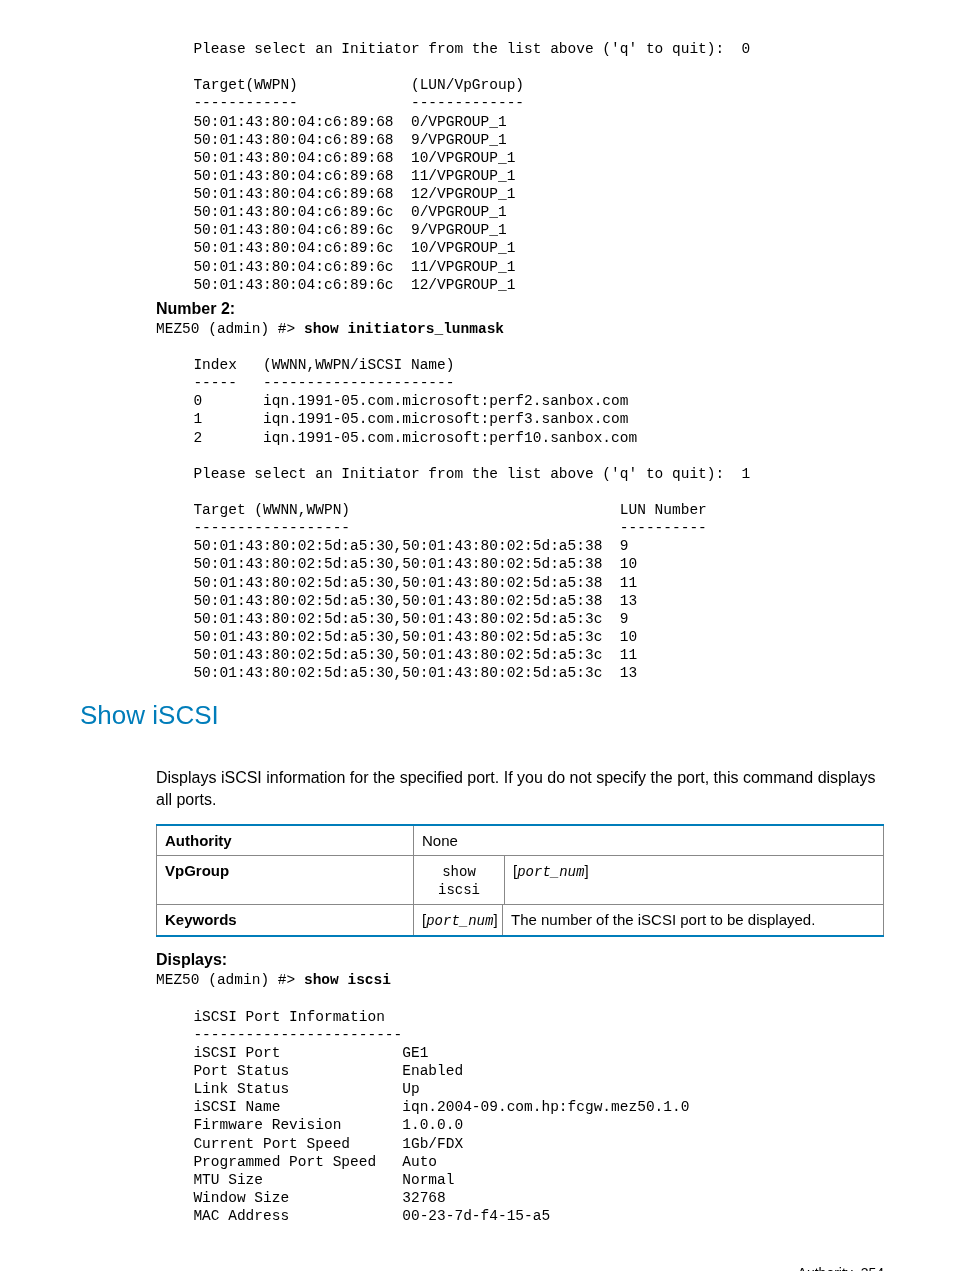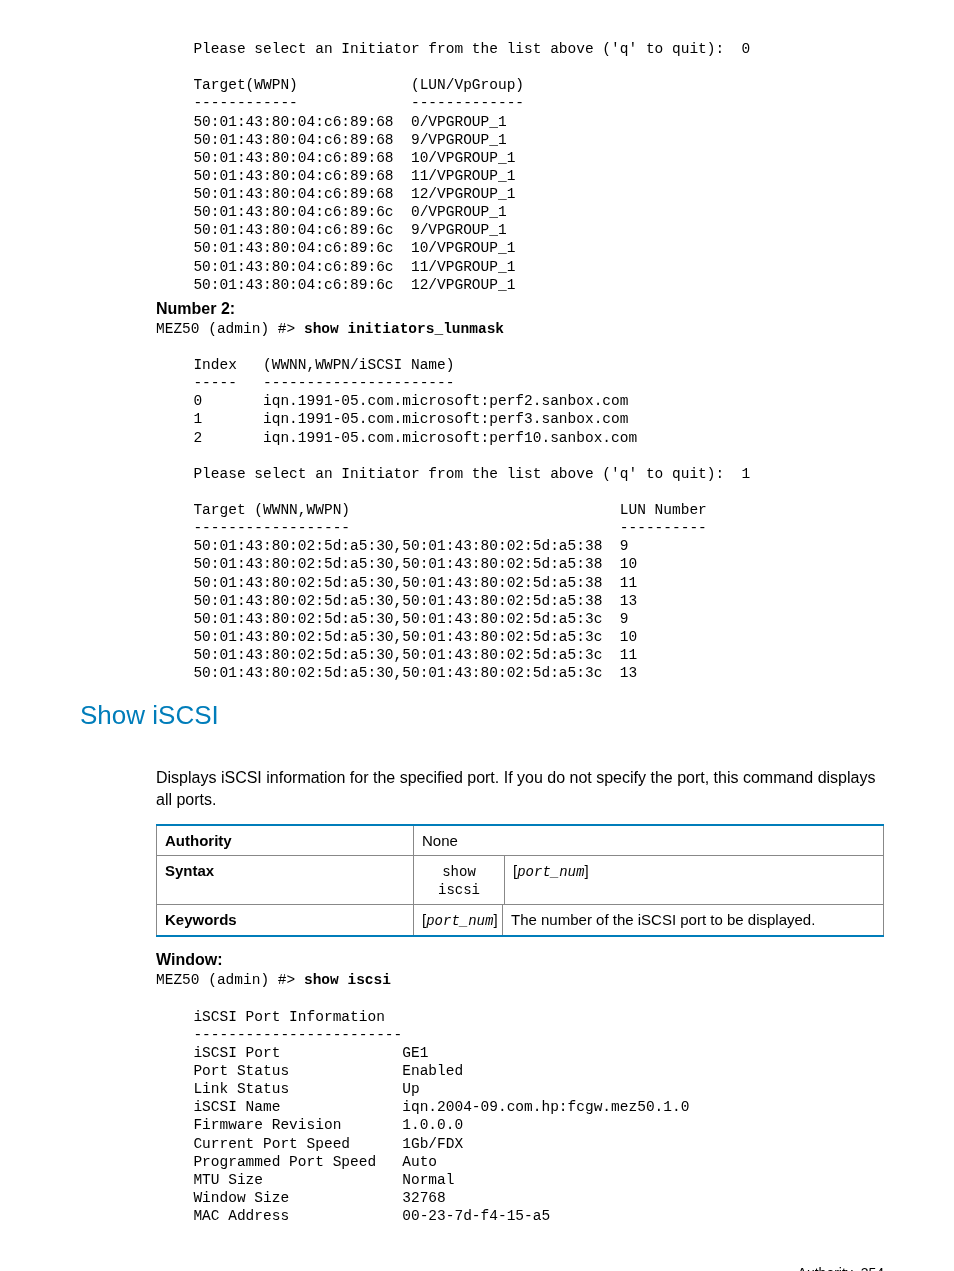--- a/index.html
+++ b/index.html
@@ -131,38 +131,38 @@
 
   <div class="body-text">Displays iSCSI information for the specified port. If you do not specify the port, this command displays all ports.</div>
 
   <table class="cmd">
     <tbody>
         <tr>
       <td class="label">Authority</td>
       <td colspan="2">None</td>
     </tr>
     <tr>
-      <td class="label">Syntax</td>
+      <td class="label">VpGroup</td>
       <td class="syntax-cell" style="width:74px;text-align:center;"><span class="mono-inline" style="white-space:pre">show
 iscsi</span></td>
       <td class="syntax-cell">[<span class="mono-inline italic">port_num</span>]</td>
     </tr>
     <tr>
       <td class="label">Keywords</td>
       <td colspan="2" style="padding:0">
         <div class="inner-split">
           <div class="inner-left syntax-cell" style="padding:6px 6px 6px 8px;">[<span class="mono-inline italic">port_num</span>]</div>
           <div class="inner-right" style="padding:6px 8px;">The number of the iSCSI port to be displayed.</div>
         </div>
       </td>
     </tr>
   </tbody>
     </table>
 
-  <div class="bold-heading">Window:</div>
+  <div class="bold-heading">Displays:</div>
 
   <div class="mono prompt-line"><span>MEZ50 (admin) #&gt; </span><b>show iscsi</b></div>
 
   <div class="mono indent-block">
   iSCSI Port Information
   ------------------------
   iSCSI Port              GE1
   Port Status             Enabled
   Link Status             Up
   iSCSI Name              iqn.2004-09.com.hp:fcgw.mez50.1.0

